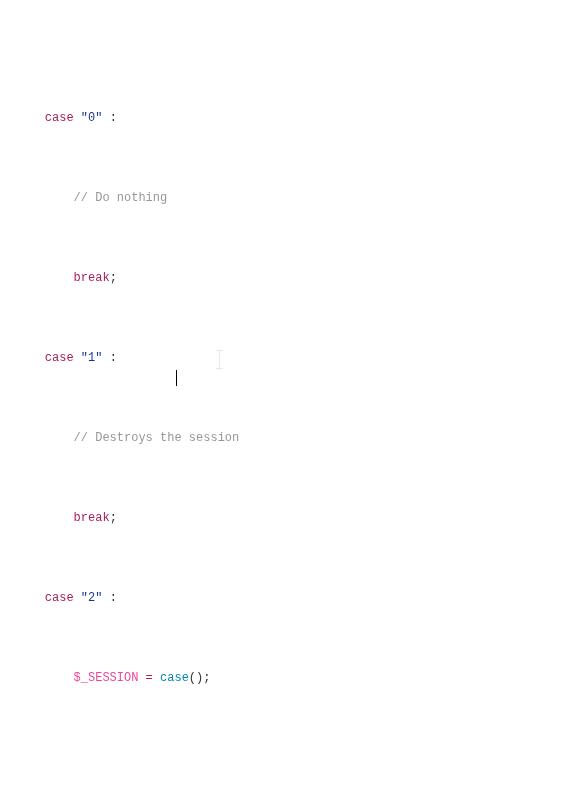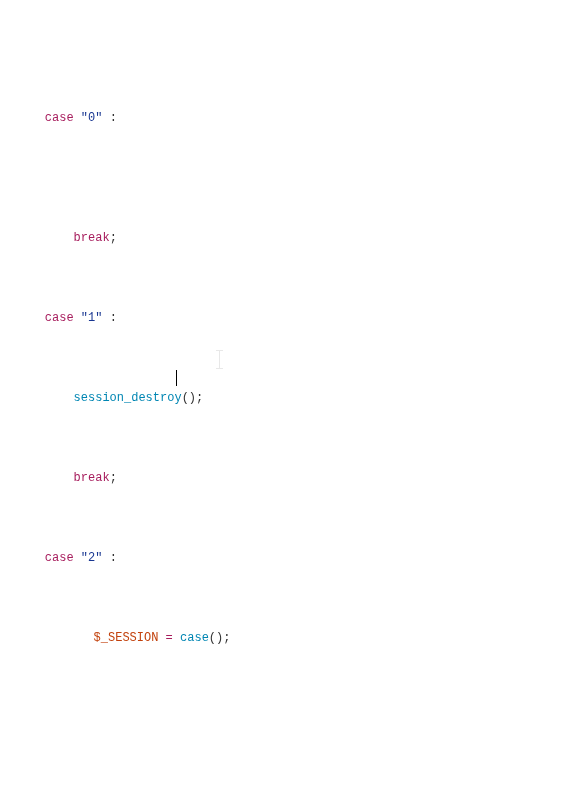--- a/index.html
+++ b/index.html
@@ -12,21 +12,21 @@
     padding: 8px 0 8px 16px;
     white-space: pre;
   }
   .code-area {
     position: relative;
   }
   .kw { color: #a71d5d; }            
   .str { color: #183691; }           
   .cmt { color: #969896; }           
   .fn  { color: #0086b3; }           
-  .var { color: #c2410c; margin-left: 20px; }           
+  .var { color: #ec4899; }           
   .op  { color: #a71d5d; }           
   .pn  { color: #333333; }           
 
   .cursor-caret {
     position: absolute;
     width: 1px;
     height: 16px;
     background: #000;
     pointer-events: none;
   }
@@ -58,26 +58,27 @@
   .line { min-height: 20px; }
 </style>
 </head>
 <body>
 
 
 
 <div class="code-area">
 <div class="line">    <span class="kw">case</span> <span class="str">"0"</span><span class="pn"> :</span></div>
 <div class="line"></div>
+<div class="line">        <span class="cmt">// Do nothing</span></div>
 <div class="line"></div>
 <div class="line">        <span class="kw">break</span><span class="pn">;</span></div>
 <div class="line"></div>
 <div class="line">    <span class="kw">case</span> <span class="str">"1"</span><span class="pn"> :</span></div>
 <div class="line"></div>
-<div class="line">        <span class="fn">session_destroy</span><span class="pn">()</span><span class="pn">;</span></div>
+<div class="line">        <span class="cmt">// Destroys the session</span></div>
 <div class="line"></div>
 <div class="line">        <span class="kw">break</span><span class="pn">;</span></div>
 <div class="line"></div>
 <div class="line">    <span class="kw">case</span> <span class="str">"2"</span><span class="pn"> :</span></div>
 <div class="line"></div>
 <div class="line">        <span class="var">$_SESSION</span><span class="op"> = </span><span class="fn">case</span><span class="pn">()</span><span class="pn">;</span></div>
 <div class="line"></div>
 
 
 

